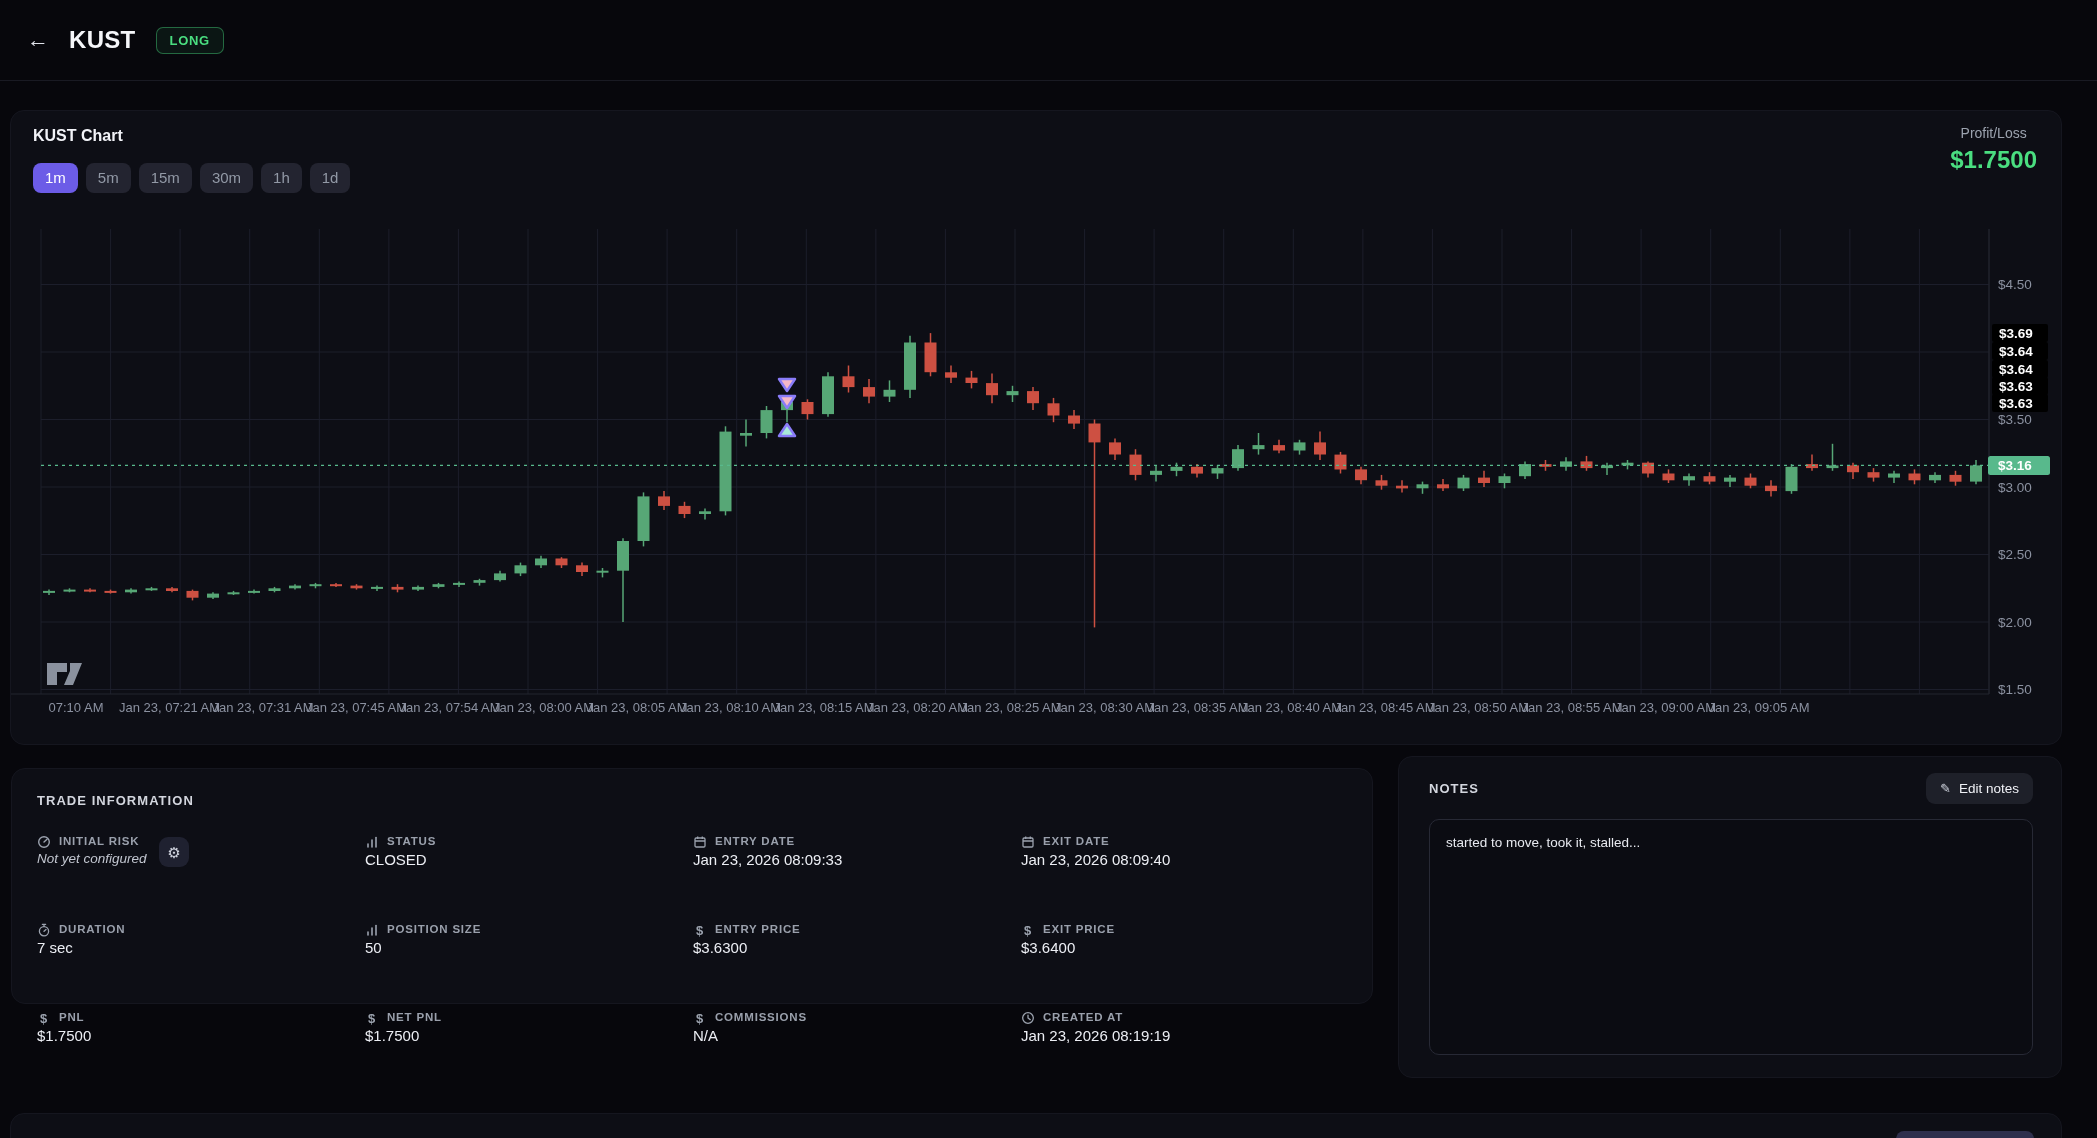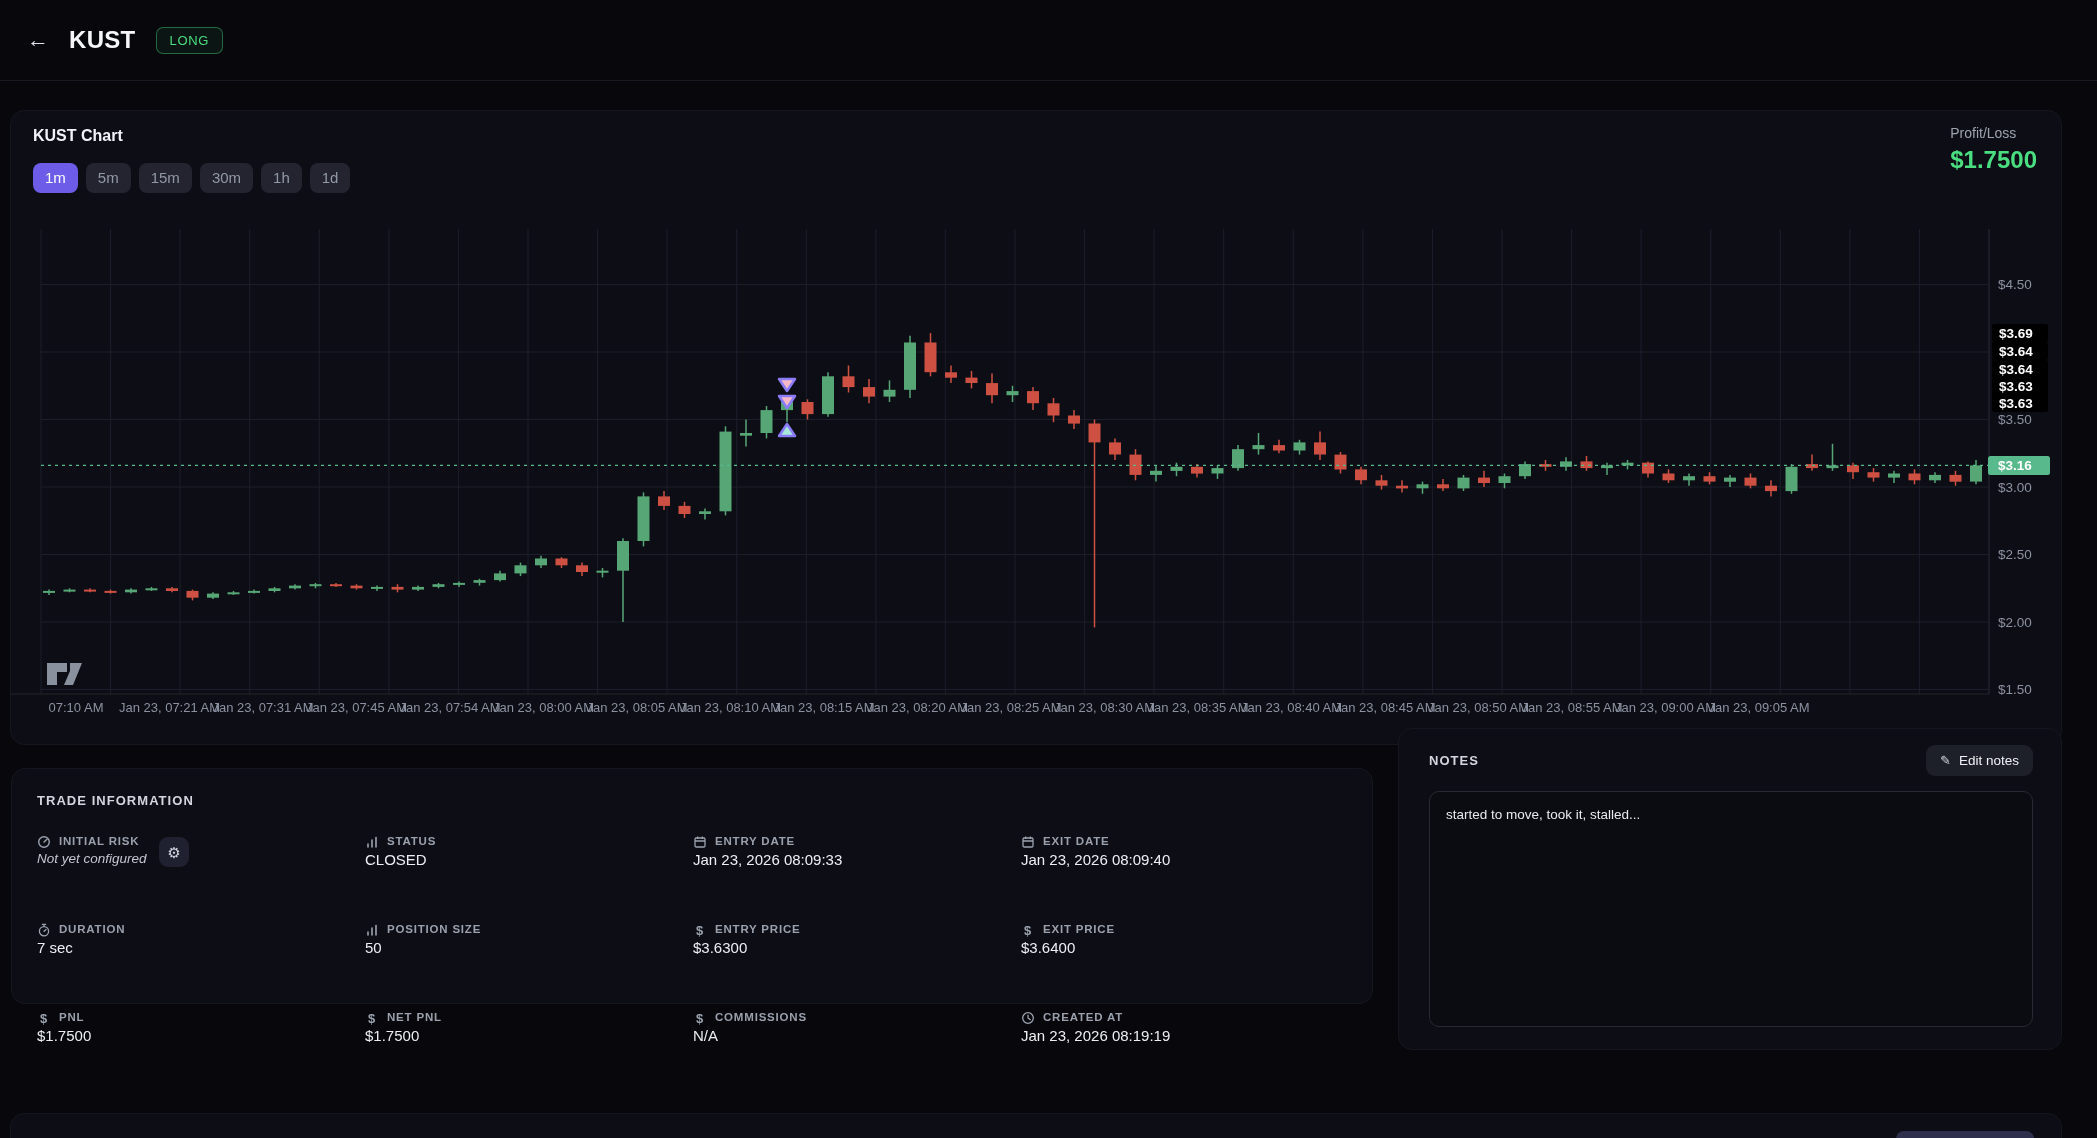--- a/index.html
+++ b/index.html
@@ -7,36 +7,36 @@
     width:2097px;height:1138px;overflow:hidden;position:relative;
     background:#07070c;color:#e9eaf0;
     font-family:"Liberation Sans",sans-serif;
   }
   
   .topbar{position:absolute;left:0;top:0;width:2097px;height:81px;
     border-bottom:1px solid #191a23;display:flex;align-items:center;
     padding-left:27px;box-sizing:border-box;gap:20px}
   .back{font-size:22px;color:#dfe2ea;cursor:pointer;line-height:1}
   .symbol{font-size:24px;font-weight:700;letter-spacing:.3px;color:#f5f6fa}
-  .badge{font-size:13px;font-weight:400;color:#4ade80;background:rgba(74,222,128,.07);
+  .badge{font-size:13px;font-weight:700;color:#4ade80;background:rgba(74,222,128,.07);
     border:1px solid rgba(74,222,128,.42);border-radius:7px;padding:5px 13px;letter-spacing:.05em}
   
   .card{position:absolute;background:#0d0e15;border:1px solid #15161f;
     border-radius:14px;box-sizing:border-box}
   #chart-card{left:10px;top:110px;width:2052px;height:635px}
   #info-card{left:11px;top:768px;width:1362px;height:236px}
-  #notes-card{left:1398px;top:728px;width:664px;height:322px}
+  #notes-card{left:1398px;top:756px;width:664px;height:322px}
   #bottom-card{left:10px;top:1113px;width:2052px;height:40px;border-radius:14px 14px 0 0}
   
   .chart-title{position:absolute;left:22px;top:16px;font-size:16px;font-weight:700;color:#f2f3f8}
   .tf-row{position:absolute;left:22px;top:52px;display:flex;gap:8px}
   .tf-btn{min-width:14px;padding:6px 12px;border-radius:8px;background:#232430;color:#9299a6;
     font-size:15px;text-align:right;cursor:pointer;line-height:18px}
   .tf-btn.active{background:#6c5ce7;color:#ffffff}
-  .pl-wrap{position:absolute;right:24px;top:14px;text-align:left}
+  .pl-wrap{position:absolute;right:24px;top:14px;text-align:center}
   .pl-label{font-size:14px;color:#9ca3af}
   .pl-value{font-size:24px;font-weight:700;color:#4ade80;margin-top:5px}
   svg.chart{position:absolute;left:0;top:0;width:2052px;height:635px;display:block}
   
   .section-title{position:absolute;left:25px;top:24px;font-size:13px;font-weight:600;
     letter-spacing:.08em;color:#d3d6de}
   .ti-grid{position:absolute;left:25px;top:66px;width:1312px;display:grid;
     grid-template-columns:repeat(4,1fr);row-gap:30px}
   .ti-cell{position:relative;min-height:58px}
   .ti-label{display:flex;gap:8px;font-size:11.5px;font-weight:600;

